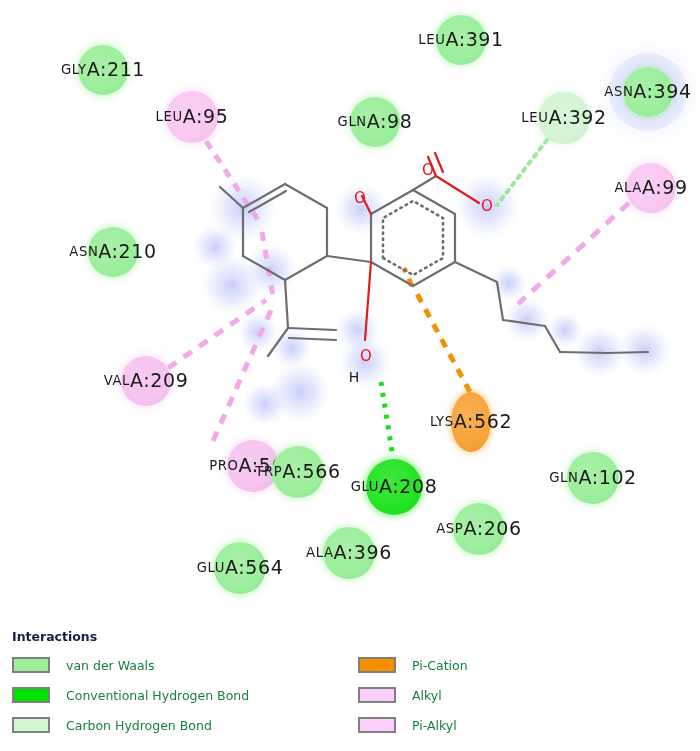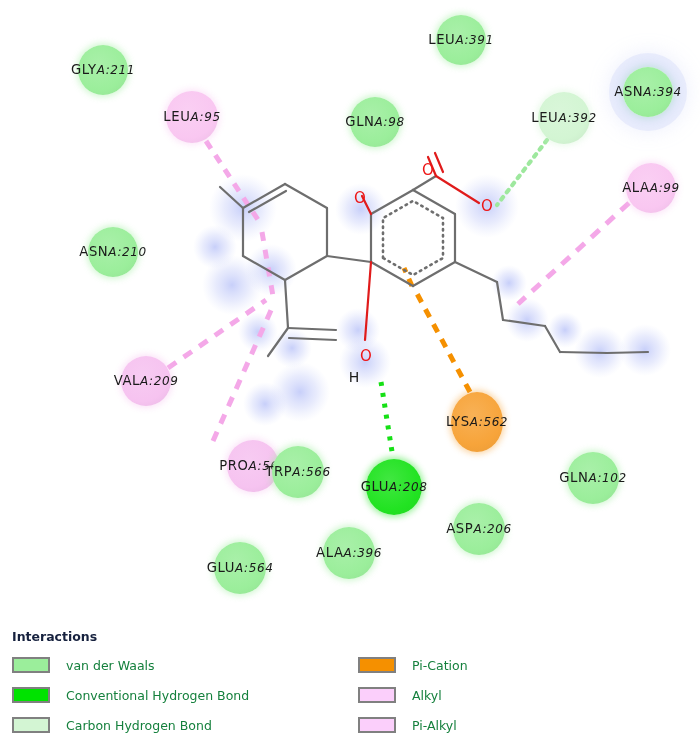--- a/index.html
+++ b/index.html
@@ -43,22 +43,21 @@
     font-family: "DejaVu Sans", "Liberation Sans", sans-serif;
     box-sizing: border-box;
     user-select: none;
   }
   .residue-node .res-name {
     display: block;
     font-size: 13.2px;
   }
   .residue-node .res-id {
     display: block;
-    font-size: 12px;
-    font-style: italic;
+    font-size: 19px;
   }
   
   #legend {
     position: absolute;
     left: 0;
     top: 620px;
     width: 700px;
     height: 131px;
     background: #ffffff;
   }
@@ -252,21 +251,21 @@
         <span class="res-id">A:565</span>
       </div>
       <div class="residue-node" style="left: 272px; top: 446px; width: 52px; height: 52px; background: radial-gradient(circle at 42% 38%, rgb(169, 240, 169) 0%, rgb(155, 238, 155) 62%, rgb(146, 224, 146) 100%); box-shadow: rgba(155, 238, 155, 0.45) 0px 0px 6px 2px;">
         <span class="res-name">TRP</span>
         <span class="res-id">A:566</span>
       </div>
       <div class="residue-node" style="left: 366px; top: 459px; width: 56px; height: 56px; background: radial-gradient(circle at 42% 38%, rgb(65, 231, 65) 0%, rgb(34, 227, 34) 62%, rgb(32, 213, 32) 100%); box-shadow: rgba(34, 227, 34, 0.45) 0px 0px 6px 2px;">
         <span class="res-name">GLU</span>
         <span class="res-id">A:208</span>
       </div>
-      <div class="residue-node" style="left: 451px; top: 392px; width: 52px; height: 60px; background: radial-gradient(circle at 42% 38%, rgb(248, 177, 86) 0%, rgb(247, 164, 58) 62%, rgb(232, 154, 55) 100%); box-shadow: rgba(247, 164, 58, 0.45) 0px 0px 6px 2px;">
+      <div class="residue-node" style="left: 451px; top: 392px; width: 40px; height: 60px; background: radial-gradient(circle at 42% 38%, rgb(248, 177, 86) 0%, rgb(247, 164, 58) 62%, rgb(232, 154, 55) 100%); box-shadow: rgba(247, 164, 58, 0.45) 0px 0px 6px 2px;">
         <span class="res-name">LYS</span>
         <span class="res-id">A:562</span>
       </div>
       <div class="residue-node" style="left: 453px; top: 503px; width: 52px; height: 52px; background: radial-gradient(circle at 42% 38%, rgb(169, 240, 169) 0%, rgb(155, 238, 155) 62%, rgb(146, 224, 146) 100%); box-shadow: rgba(155, 238, 155, 0.45) 0px 0px 6px 2px;">
         <span class="res-name">ASP</span>
         <span class="res-id">A:206</span>
       </div>
       <div class="residue-node" style="left: 567px; top: 452px; width: 52px; height: 52px; background: radial-gradient(circle at 42% 38%, rgb(169, 240, 169) 0%, rgb(155, 238, 155) 62%, rgb(146, 224, 146) 100%); box-shadow: rgba(155, 238, 155, 0.45) 0px 0px 6px 2px;">
         <span class="res-name">GLN</span>
         <span class="res-id">A:102</span>

